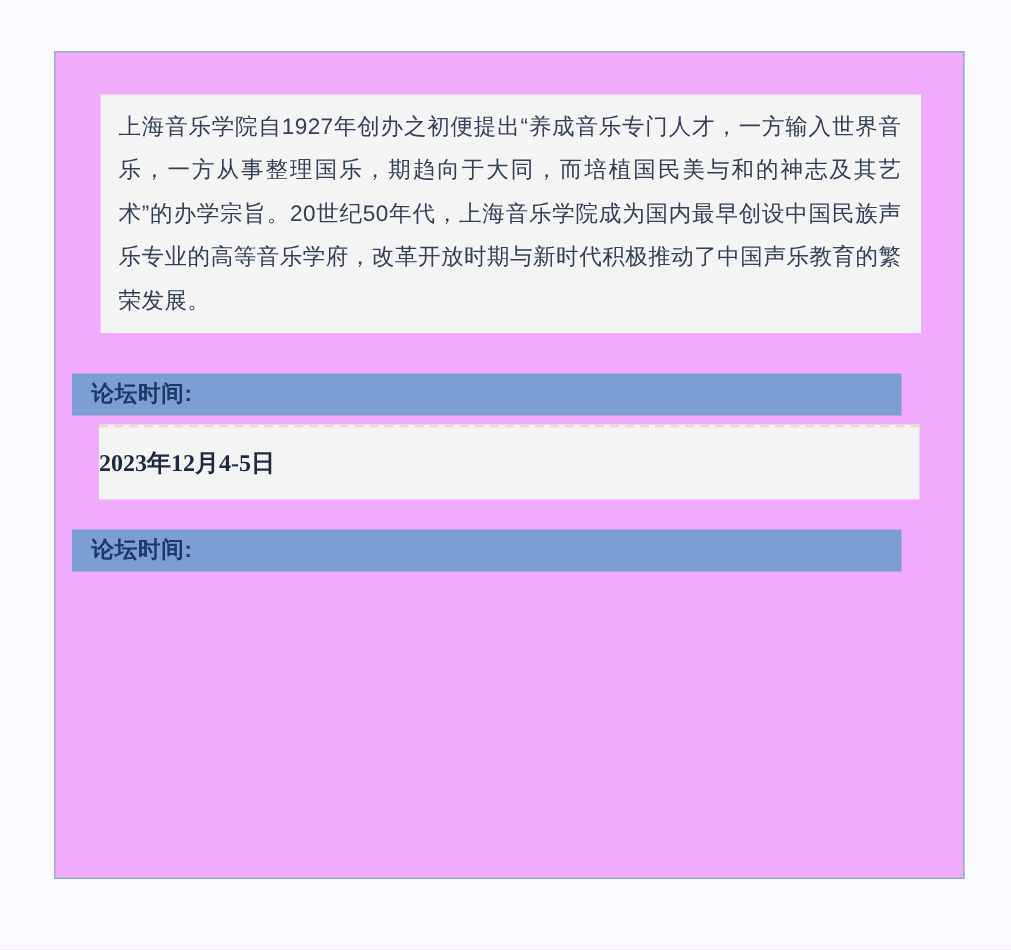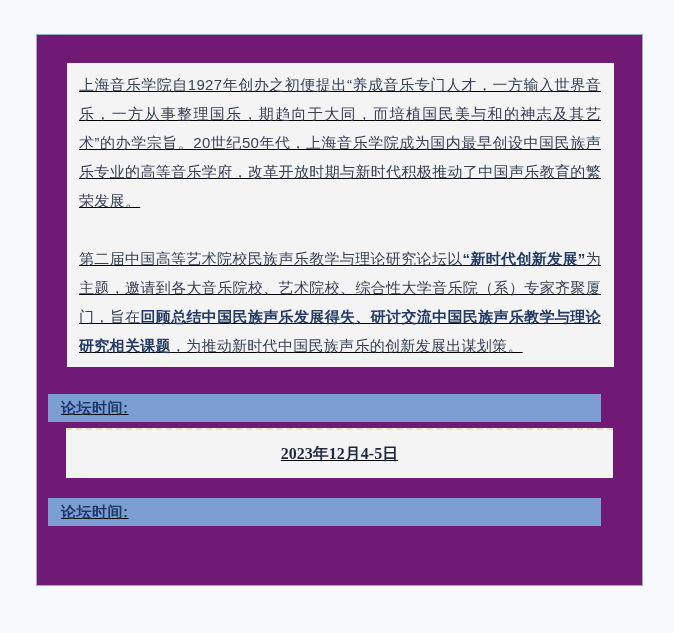--- a/index.html
+++ b/index.html
@@ -11,23 +11,22 @@
     background: #f7f9fc;
     font-family: "Liberation Sans", sans-serif;
     overflow: hidden;
   }
   .container {
     position: absolute;
     left: 36px;
     top: 34px;
     width: 607px;
     height: 552px;
-    background: #701a75;
+    background: #f0abfc;
     border: 1px solid #96aec2;
-    text-decoration: underline;
   }
   .intro-box {
     margin: 28px 30px 0 30px;
     width: 547px;
     background: #f4f4f4;
     padding: 7px 13px 7px 12px;
   }
   .intro-box p {
     margin: 0;
     font-size: 15px;
@@ -57,21 +56,21 @@
     letter-spacing: 0.5px;
   }
   .value-box {
     margin: 6px 0 0 29px;
     width: 547px;
     height: 50px;
     background: #f4f4f4;
     border-top: 2px dashed #e8ddc4;
     display: flex;
     align-items: center;
-    justify-content: center;
+    justify-content: flex-start;
   }
   .value-box.value-box-2 { height: 47px; }
   .date-text {
     font-family: "Liberation Serif", serif;
     font-size: 16px;
     font-weight: bold;
     color: #1f2940;
   }
   .loc-text {
     font-size: 15px;
@@ -79,21 +78,20 @@
     color: #272e3e;
   }
 </style>
 </head>
 <body>
 
 <div class="container">
 
   <div class="intro-box">
     <p>上海音乐学院自1927年创办之初便提出“养成音乐专门人才，一方输入世界音乐，一方从事整理国乐，期趋向于大同，而培植国民美与和的神志及其艺术”的办学宗旨。20世纪50年代，上海音乐学院成为国内最早创设中国民族声乐专业的高等音乐学府，改革开放时期与新时代积极推动了中国声乐教育的繁荣发展。</p>
-    <p><span>第二届中国高等艺术院校民族声乐教学与理论研究论坛以</span><span class="bold-navy">“新时代创新发展”</span><span>为主题，邀请到各大音乐院校、艺术院校、综合性大学音乐院（系）专家齐聚厦门，旨在</span><span class="bold-navy">回顾总结中国民族声乐发展得失、研讨交流中国民族声乐教学与理论研究相关课题</span><span>，为推动新时代中国民族声乐的创新发展出谋划策。</span></p>
   </div>
 
   <div class="section-bar">
     <span>论坛时间:</span>
   </div>
 
   <div class="value-box">
     <span class="date-text">2023年12月4-5日</span>
   </div>
 

